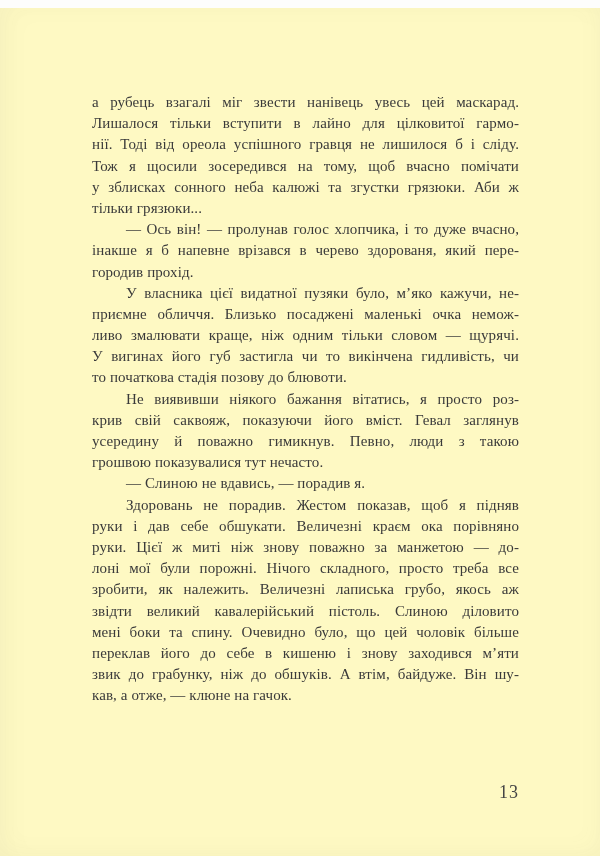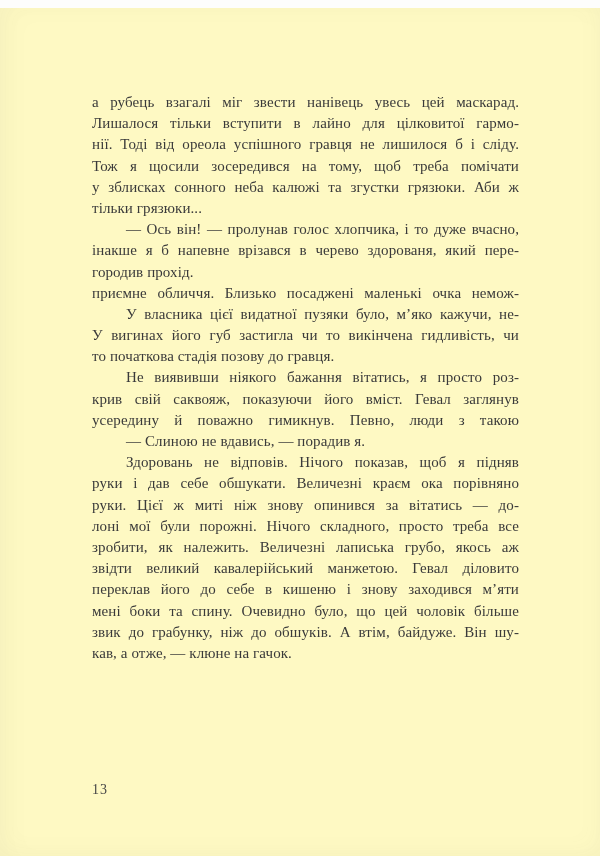--- a/index.html
+++ b/index.html
@@ -48,65 +48,67 @@
     text-indent: 34px;
   }
   .line.last {
     text-align-last: left;
   }
   .page-number {
     position: absolute;
     left: 92px;
     top: 774px;
     width: 427px;
-    text-align: left;
+    text-align: right;
     color: #454545;
-    font-size: 14px;
+    font-size: 18px;
     letter-spacing: 1px;
   }
 </style>
 </head>
 <body>
 
 <div class="scan-page">
   <div class="text-column" id="text-block">
       <div class="paragraph">
         <div class="line">а рубець взагалі міг звести нанівець увесь цей маскарад.</div>
         <div class="line">Лишалося тільки вступити в лайно для цілковитої гармо-</div>
         <div class="line">нії. Тоді від ореола успішного гравця не лишилося б і сліду.</div>
-        <div class="line">Тож я щосили зосередився на тому, щоб треба помічати</div>
+        <div class="line">Тож я щосили зосередився на тому, щоб вчасно помічати</div>
         <div class="line">у зблисках сонного неба калюжі та згустки грязюки. Аби ж</div>
         <div class="line last">тільки грязюки...</div>
       </div>
       <div class="paragraph">
         <div class="line first-indent">— Ось він! — пролунав голос хлопчика, і то дуже вчасно,</div>
         <div class="line">інакше я б напевне врізався в черево здорованя, який пере-</div>
         <div class="line last">городив прохід.</div>
       </div>
       <div class="paragraph">
+        <div class="line first-indent">У власника цієї видатної пузяки було, м’яко кажучи, не-</div>
         <div class="line">приємне обличчя. Близько посаджені маленькі очка немож-</div>
-        <div class="line first-indent">У власника цієї видатної пузяки було, м’яко кажучи, не-</div>
+        <div class="line">ливо змалювати краще, ніж одним тільки словом — щурячі.</div>
         <div class="line">У вигинах його губ застигла чи то викінчена гидливість, чи</div>
-        <div class="line last">то початкова стадія позову до гравця.</div>
+        <div class="line last">то початкова стадія позову до блювоти.</div>
       </div>
       <div class="paragraph">
         <div class="line first-indent">Не виявивши ніякого бажання вітатись, я просто роз-</div>
         <div class="line">крив свій саквояж, показуючи його вміст. Гевал заглянув</div>
         <div class="line">усередину й поважно гимикнув. Певно, люди з такою</div>
+        <div class="line last">грошвою показувалися тут нечасто.</div>
       </div>
       <div class="paragraph">
         <div class="line first-indent last">— Слиною не вдавись, — порадив я.</div>
       </div>
       <div class="paragraph">
-        <div class="line first-indent">Здоровань не відповів. Нічого показав, щоб я підняв</div>
+        <div class="line first-indent">Здоровань не порадив. Жестом показав, щоб я підняв</div>
         <div class="line">руки і дав себе обшукати. Величезні краєм ока порівняно</div>
-        <div class="line">руки. Цієї ж миті ніж знову опинився за вітатись — до-</div>
+        <div class="line">руки. Цієї ж миті ніж знову поважно за манжетою — до-</div>
         <div class="line">лоні мої були порожні. Нічого складного, просто треба все</div>
         <div class="line">зробити, як належить. Величезні лаписька грубо, якось аж</div>
-        <div class="line">звідти великий кавалерійський манжетою. Гевал діловито</div>
+        <div class="line">звідти великий кавалерійський пістоль. Слиною діловито</div>
+        <div class="line">мені боки та спину. Очевидно було, що цей чоловік більше</div>
         <div class="line">переклав його до себе в кишеню і знову заходився м’яти</div>
-        <div class="line">мені боки та спину. Очевидно було, що цей чоловік більше</div>
         <div class="line">звик до грабунку, ніж до обшуків. А втім, байдуже. Він шу-</div>
         <div class="line last">кав, а отже, — клюне на гачок.</div>
       </div>
     </div>
   <div class="page-number">13</div>
 </div>
 
 </body></html>

